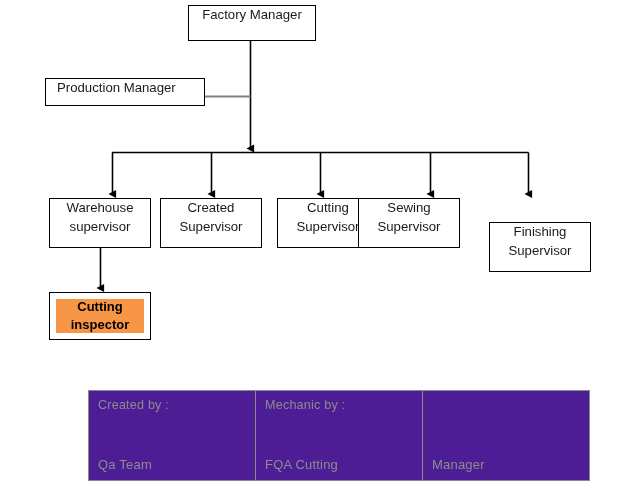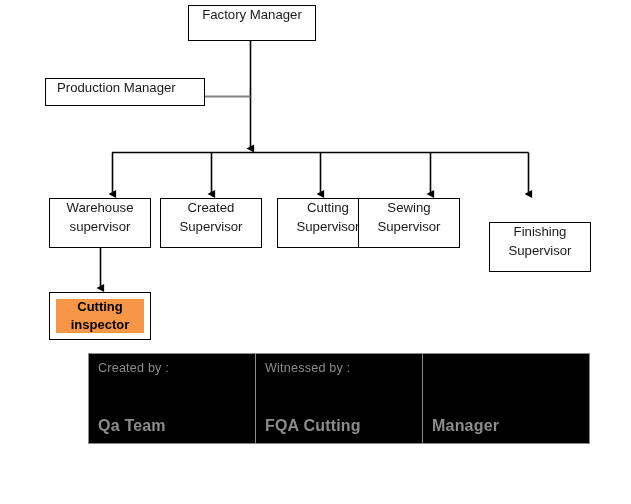--- a/index.html
+++ b/index.html
@@ -84,50 +84,49 @@
     font-weight: bold;
     font-size: 13px;
     color: #000000;
     line-height: 1.4;
     white-space: pre-line;
   }
 
   #signature-table {
     position: absolute;
     left: 88px;
-    top: 353px;
+    top: 390px;
     width: 502px;
     height: 91px;
     box-sizing: border-box;
     border: 1px solid #8a8a8a;
     display: flex;
     z-index: 3;
-    background: #000000;
+    background: #4c1d95;
   }
   .sig-cell {
     flex: 1 1 0;
     box-sizing: border-box;
     border-right: 1px solid #8a8a8a;
     position: relative;
     padding: 7px 9px;
   }
   .sig-cell:last-child { border-right: none; }
   .sig-header {
     font-size: 12.6px;
     color: #8c8c8c;
     letter-spacing: 0.2px;
   }
   .sig-value {
     position: absolute;
     left: 9px;
     bottom: 8px;
-    font-size: 16px;
+    font-size: 13px;
     color: #8c8c8c;
     letter-spacing: 0.2px;
-    font-weight: bold;
   }
 </style>
 </head>
 <body>
 
 <div id="chart-root">
 
   <svg class="svg-layer" viewBox="0 0 631 504" xmlns="http://www.w3.org/2000/svg">
     <defs>
       <marker id="arrowhead" markerWidth="9" markerHeight="9" refX="4.5" refY="4.2" orient="auto" markerUnits="userSpaceOnUse">
@@ -187,21 +186,21 @@
     <span class="inner-fill">Cutting
 inspector</span>
   </div>
 
   <div id="signature-table">
     <div class="sig-cell">
       <div class="sig-header">Created by :</div>
       <div class="sig-value">Qa Team</div>
     </div>
     <div class="sig-cell">
-      <div class="sig-header">Witnessed by :</div>
+      <div class="sig-header">Mechanic by :</div>
       <div class="sig-value">FQA Cutting</div>
     </div>
     <div class="sig-cell">
       <div class="sig-value">Manager</div>
     </div>
   </div>
 
 </div>
 
 </body></html>

